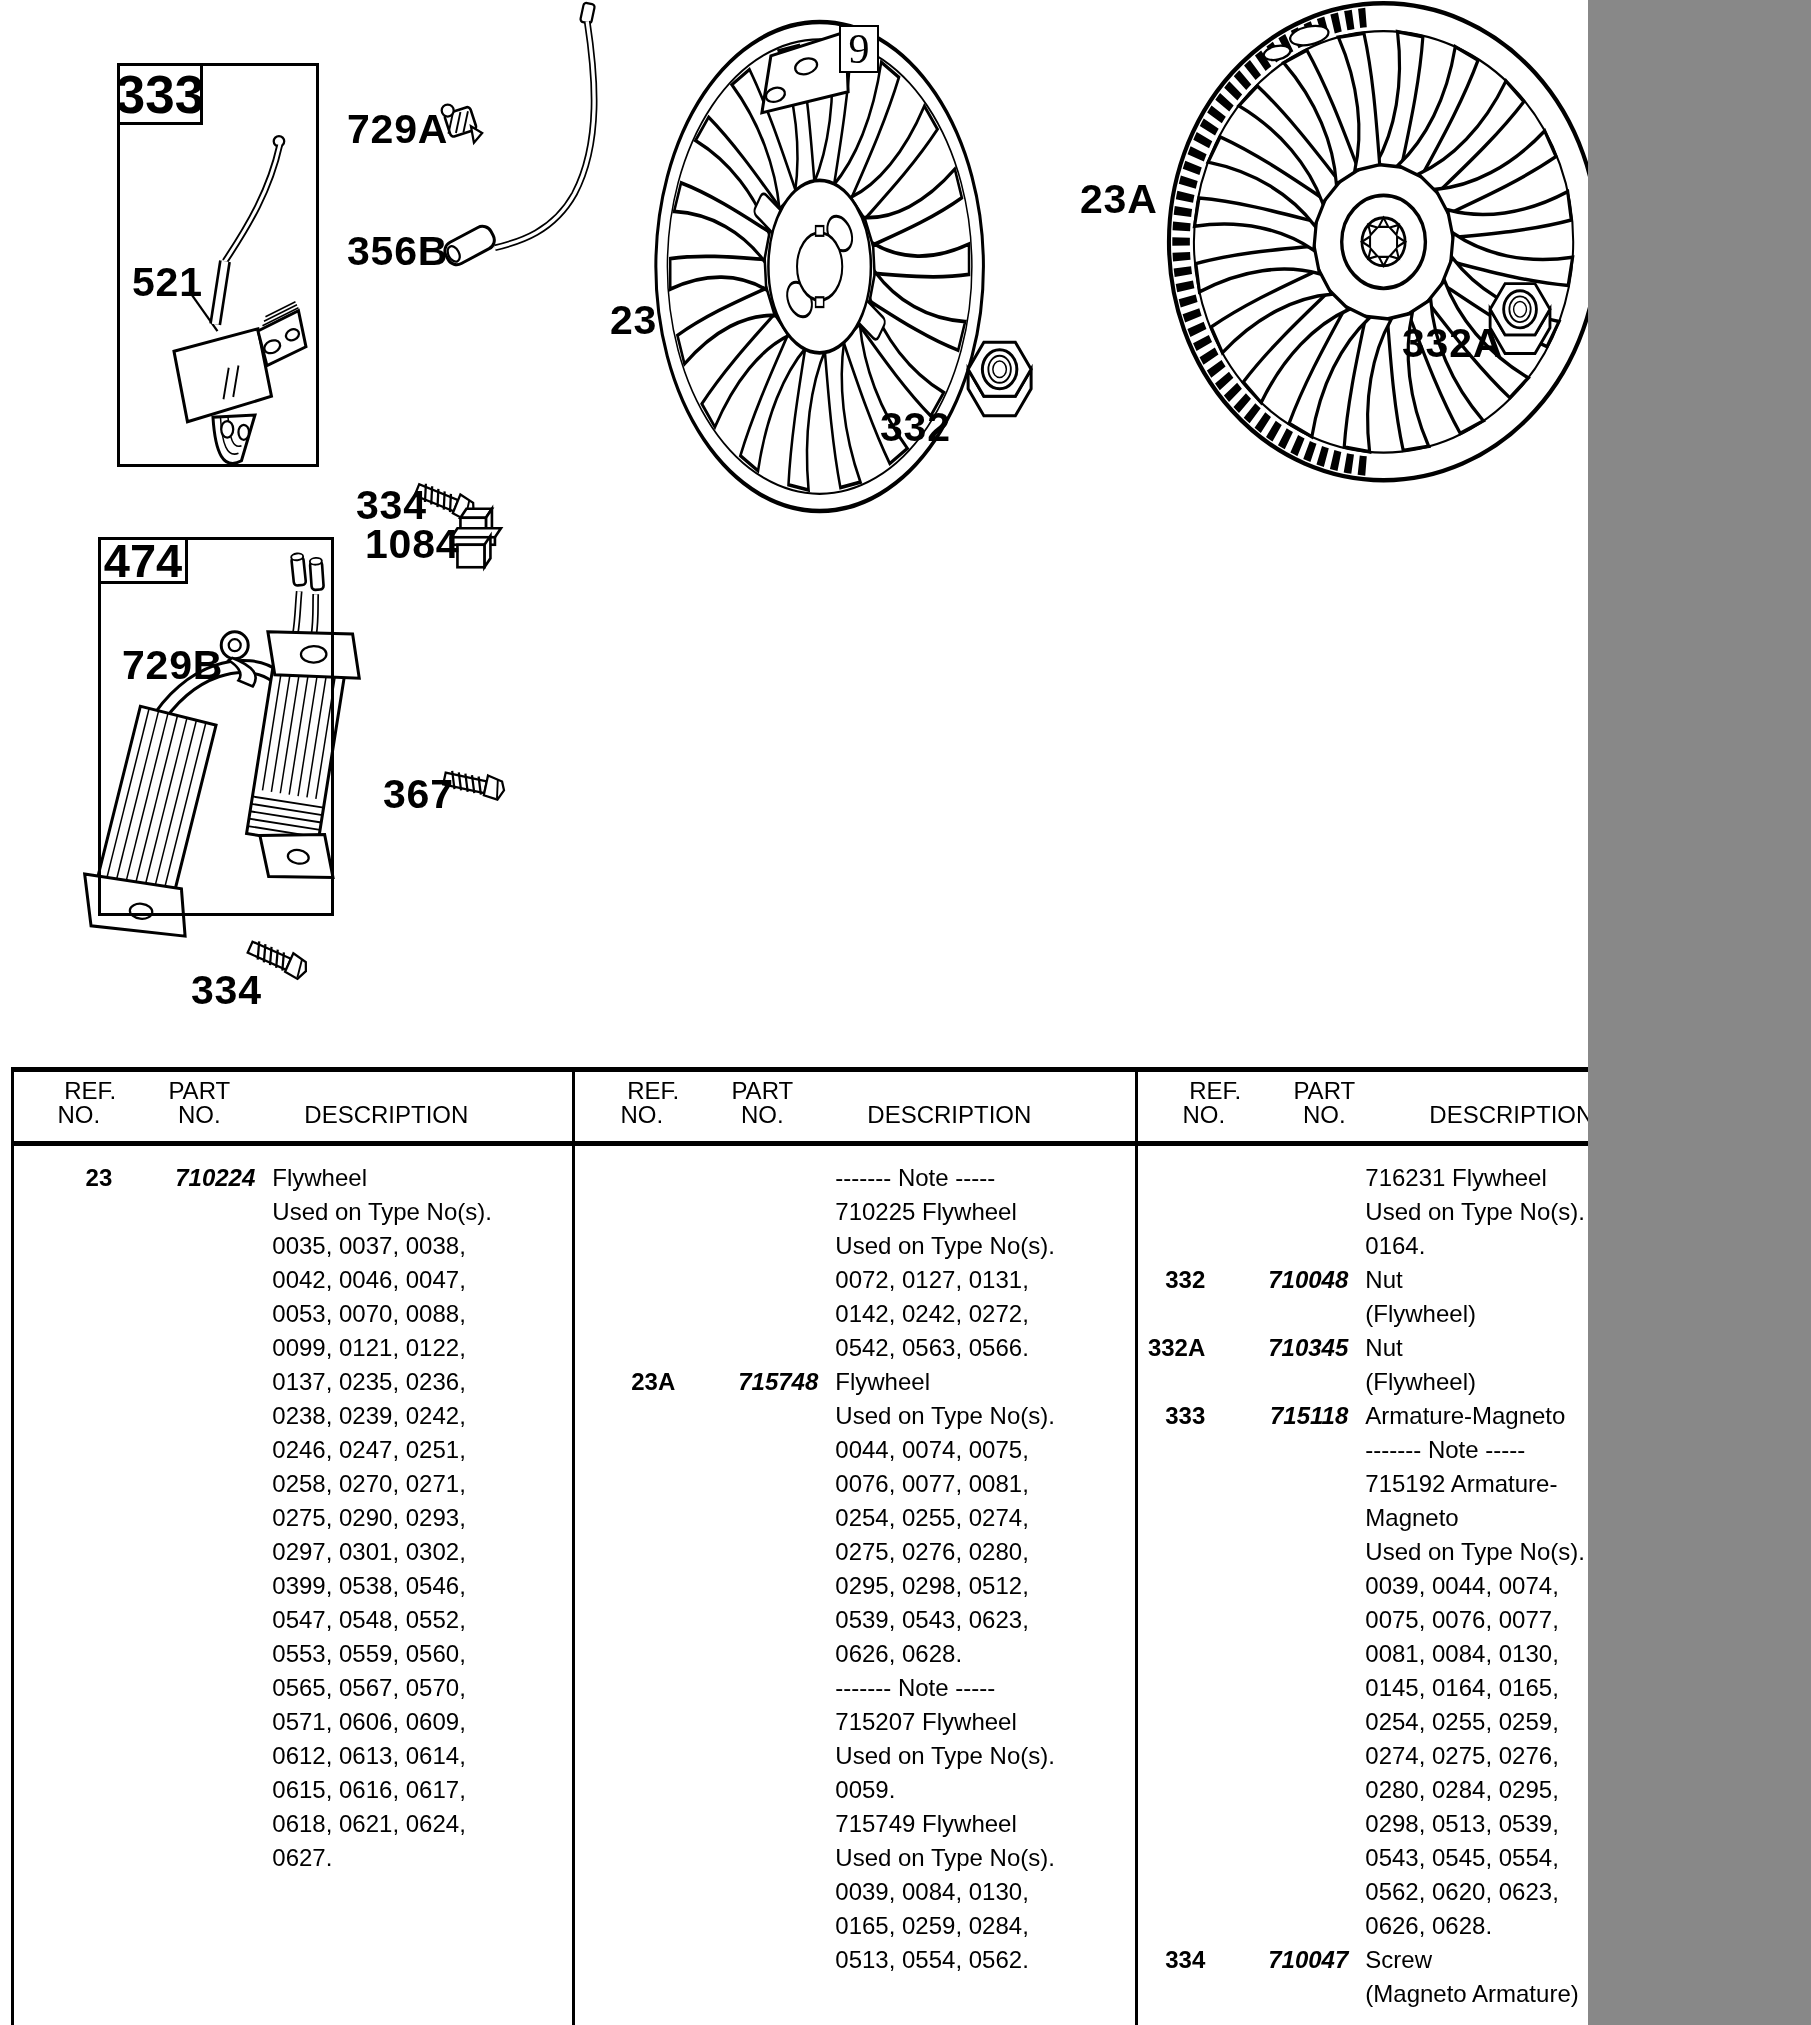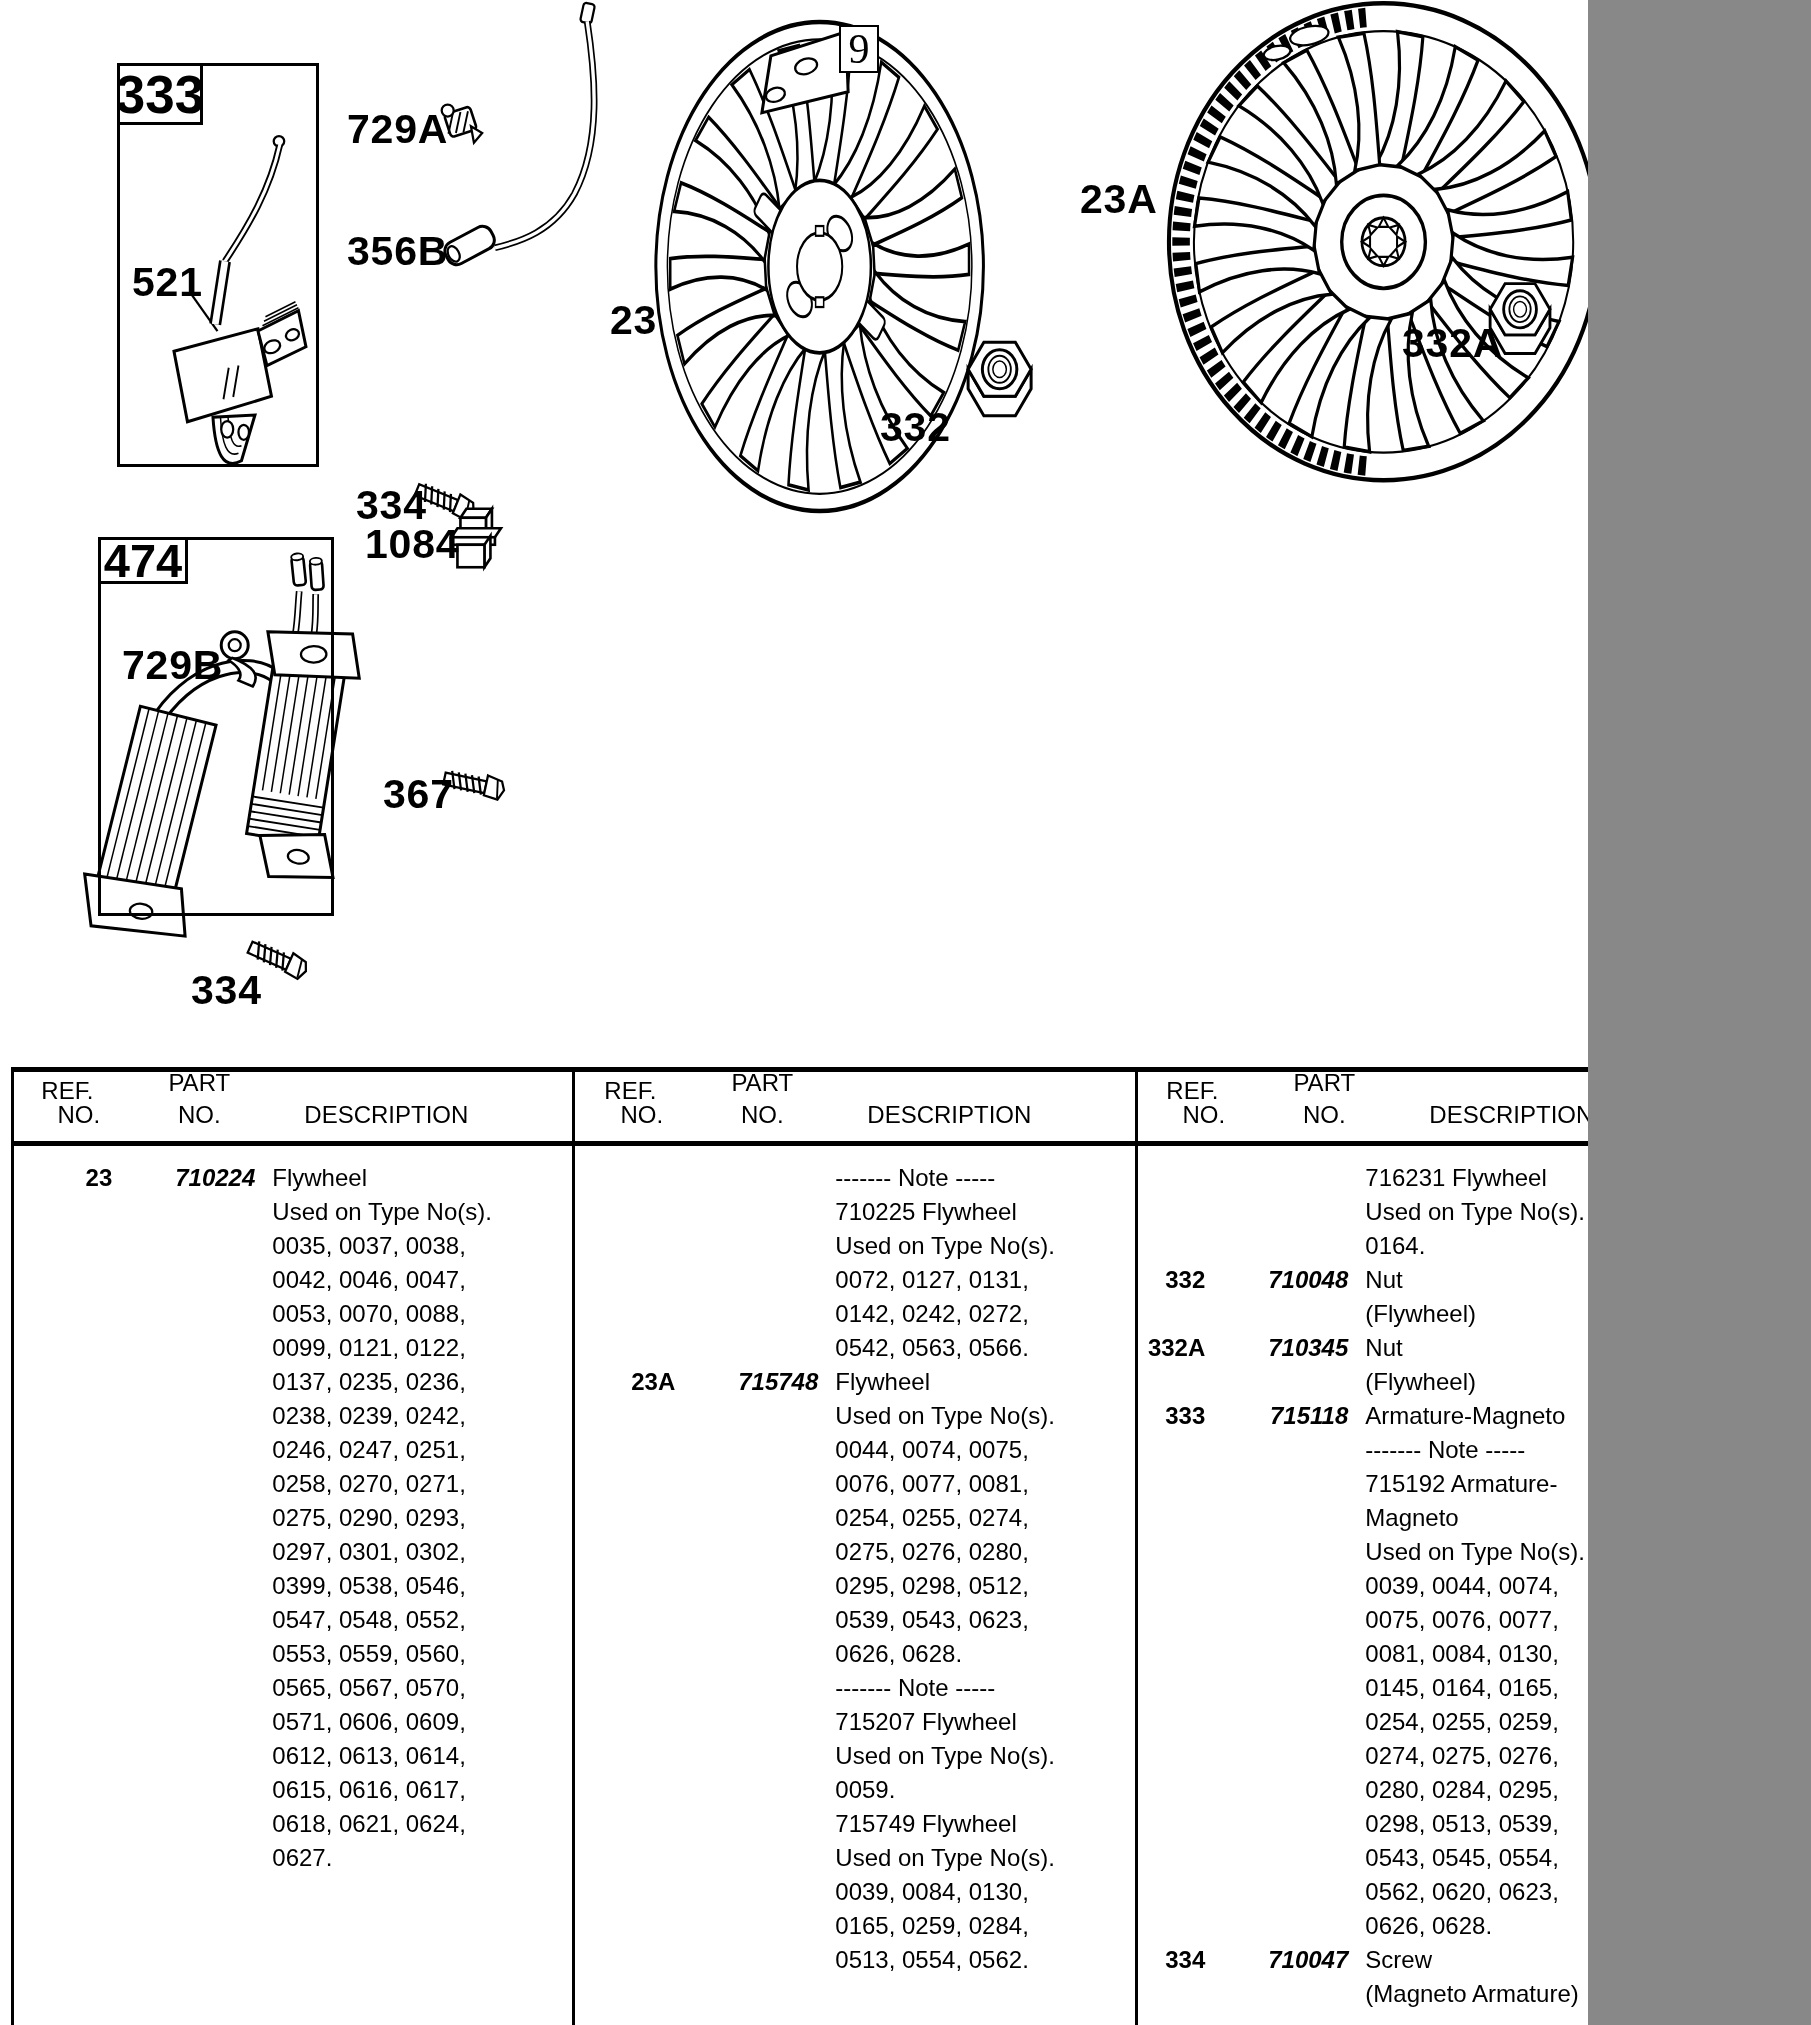--- a/index.html
+++ b/index.html
@@ -11,22 +11,22 @@
   .boxlabel{position:absolute;border:3.8px solid #000;box-sizing:border-box;background:#fff;
             font-weight:bold;font-size:53px;display:flex;align-items:center;justify-content:center;}
   .ninebox{position:absolute;border:2.3px solid #000;box-sizing:border-box;background:#fff;
            font-family:"Liberation Serif", serif;font-size:42px;display:flex;align-items:center;justify-content:center;}
   
   .tbl{position:absolute;left:11.3px;top:1067px;width:1671px;height:958px;font-size:24px;line-height:34px;}
   .hline{position:absolute;left:0;width:100%;height:5.3px;background:#000;}
   .vline{position:absolute;top:0;bottom:0;width:2.3px;background:#000;}
   .thead{position:absolute;width:555px;height:75px;}
   .thead span{position:absolute;line-height:25px;}
-  .h-ref1{left:30px;width:75px;text-align:left;top:10.5px;}
-  .h-part1{left:139px;width:98px;text-align:center;top:3px;}
+  .h-ref1{left:30px;width:75px;text-align:right;top:10.5px;}
+  .h-part1{left:139px;width:98px;text-align:center;top:11px;}
   .h-ref2{left:30px;width:75px;text-align:center;top:35px;}
   .h-part2{left:139px;width:98px;text-align:center;top:35px;}
   .h-desc{left:293px;width:218px;text-align:left;top:35px;}
   .tcol{position:absolute;top:94px;width:559px;}
   .trow{position:relative;height:34px;white-space:nowrap;}
   .c-ref{position:absolute;left:0;width:101px;text-align:right;font-weight:bold;}
   .c-part{position:absolute;left:109px;width:135px;text-align:right;font-weight:bold;font-style:italic;}
   .c-desc{position:absolute;left:261px;}
   .c-desc b{font-weight:normal;}
 </style>

